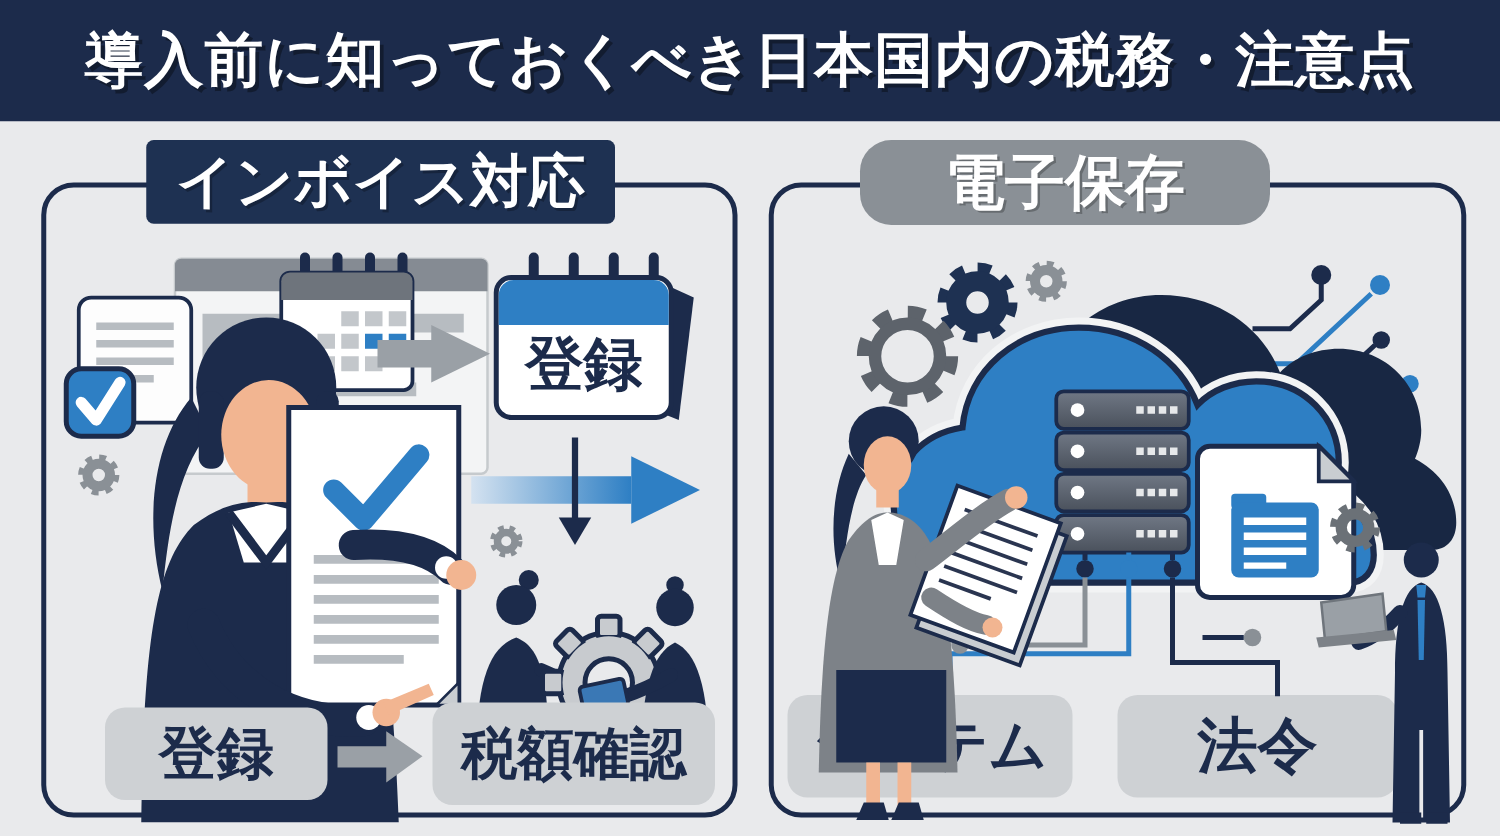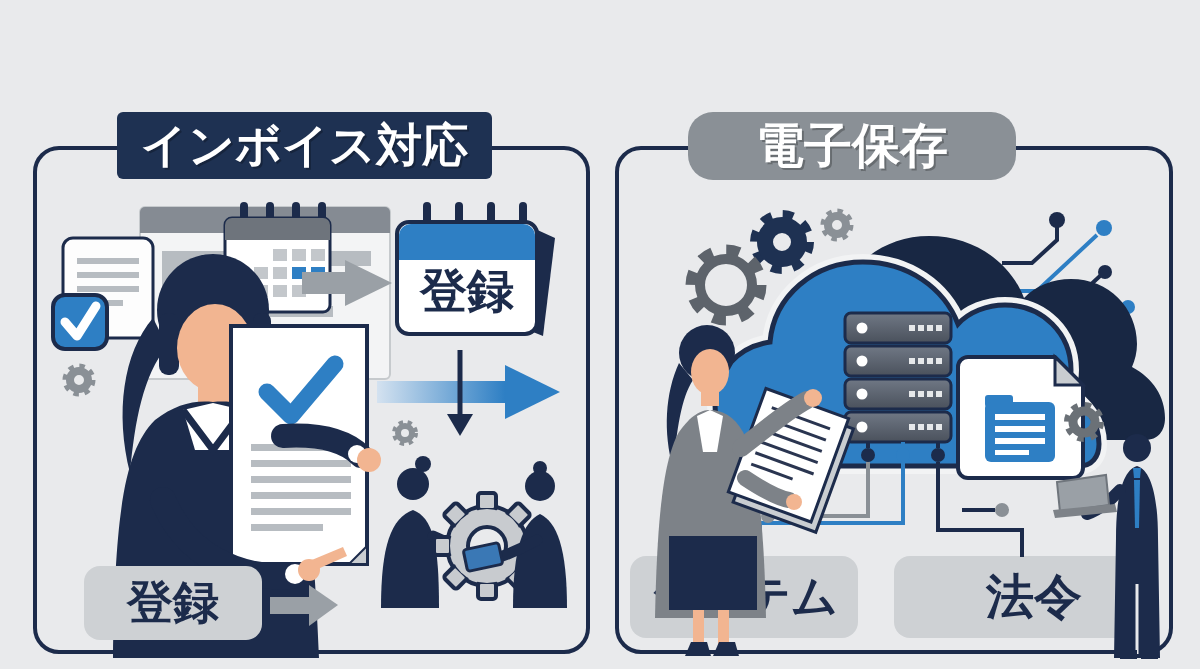--- a/index.html
+++ b/index.html
@@ -11,30 +11,33 @@
   .panel{border:4px solid #1c2b4b;border-radius:26px;z-index:1;background:transparent;}
   .panel-left{left:33px;top:146px;width:549px;height:500px;}
   .panel-right{left:615px;top:146px;width:550px;height:500px;}
   .badge{z-index:6;display:flex;align-items:center;justify-content:center;color:#fff;font-weight:800;text-shadow:2px 2px 0 rgba(0,0,0,.25);}
   .badge-navy{left:117px;top:112px;width:375px;height:67px;background:#1e3152;border-radius:6px;font-size:46px;}
   .badge-gray{left:688px;top:112px;width:328px;height:68px;background:#8a9096;border-radius:25px;font-size:48px;}
   .step-label{z-index:3;background:#ced1d4;border-radius:16px;display:flex;align-items:center;justify-content:center;color:#1c2b4b;font-weight:800;}
   .lbl-touroku{left:84px;top:566px;width:178px;height:74px;font-size:46px;}
   .lbl-zeigaku{left:346px;top:562px;width:226px;height:82px;font-size:45px;}
   .lbl-system{left:630px;top:556px;width:228px;height:82px;font-size:46px;}
-  .lbl-hourei{left:894px;top:556px;width:224px;height:82px;font-size:48px;padding-left:28px;}
+  .lbl-hourei{left:894px;top:556px;width:224px;height:82px;font-size:48px;}
   .calendar-text{left:398px;top:256px;width:138px;height:70px;z-index:3;display:flex;align-items:center;justify-content:center;color:#1c2b4b;font-weight:800;font-size:47px;}
   .svg-left{left:35px;top:148px;z-index:2;}
   .svg-right{left:617px;top:148px;z-index:4;}
 </style>
 </head>
 <body>
 
 <div class="canvas">
 
+  <div class="abs header">
+    <h1>導入前に知っておくべき日本国内の税務・注意点</h1>
+  </div>
 
   <div class="abs panel panel-left"></div>
   <div class="abs panel panel-right"></div>
 
   <svg class="abs svg-left" width="556" height="510" viewBox="0 0 556 510">
     <defs>
       <linearGradient id="arrowGrad" x1="0" y1="0" x2="1" y2="0">
         <stop offset="0" stop-color="#d4e2f0"></stop>
           <stop offset="1" stop-color="#2e7fc4"></stop>
       </linearGradient>
@@ -338,16 +341,17 @@
       <rect x="524" y="502" width="17" height="9" fill="#1c2b4b"></rect>
     </g>
   </svg>
 
   <div class="abs badge badge-navy">インボイス対応</div>
   <div class="abs badge badge-gray">電子保存</div>
 
   <div class="abs calendar-text">登録</div>
 
   <div class="abs step-label lbl-touroku">登録</div>
+  <div class="abs step-label lbl-zeigaku">税額確認</div>
   <div class="abs step-label lbl-system">システム</div>
   <div class="abs step-label lbl-hourei">法令</div>
 
 </div>
 
 </body></html>

